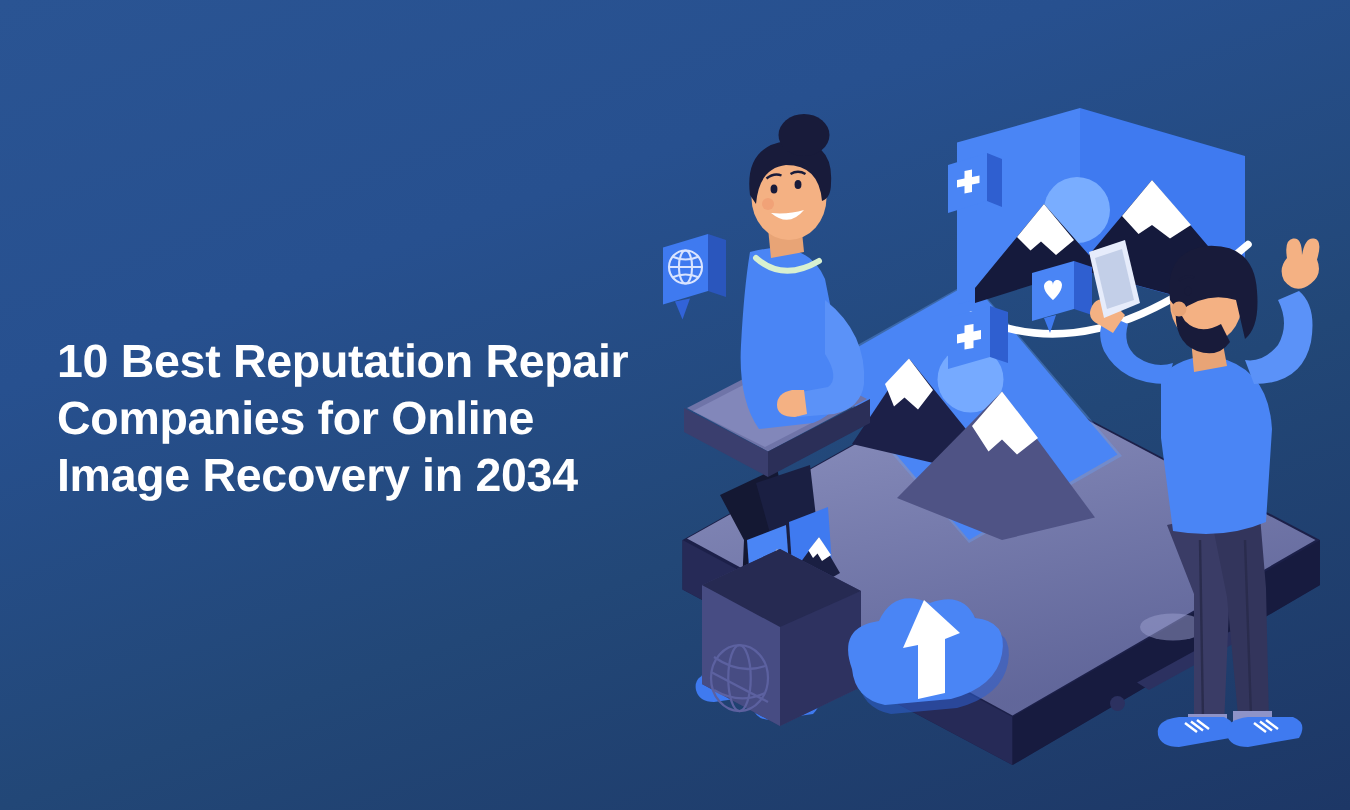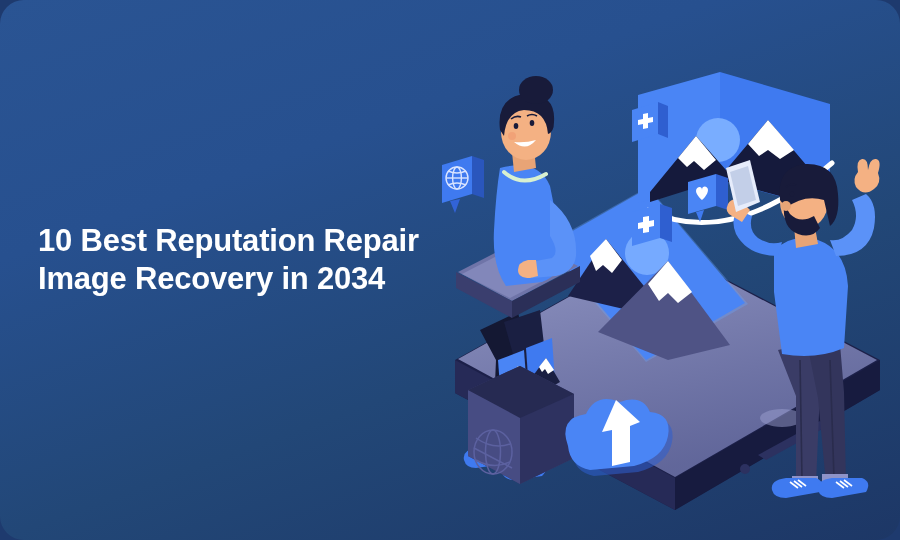--- a/index.html
+++ b/index.html
@@ -10,21 +10,20 @@
   }
   * { box-sizing: border-box; }
 
   .banner {
     position: relative;
     width: 900px;
     height: 540px;
     overflow: hidden;
     background: linear-gradient(160deg, #2a5493 0%, #27508f 30%, #224777 62%, #1d3766 100%);
     font-family: "Liberation Sans", sans-serif;
-    border-radius: 24px;
   }
 
   
   .headline-block {
     position: absolute;
     left: 38px;
     top: 222px;
     width: 420px;
     z-index: 40;
   }
@@ -51,20 +50,21 @@
   .illo svg { display: block; width: 100%; height: 100%; }
 </style>
 </head>
 <body>
 
 <div class="banner">
 
   <div class="headline-block">
     <h1 class="headline">
       <span class="hl-line">10 Best Reputation Repair</span>
+      <span class="hl-line">Companies for Online</span>
       <span class="hl-line">Image Recovery in 2034</span>
     </h1>
   </div>
 
   <div class="illo">
     <svg viewBox="0 0 500 480" xmlns="http://www.w3.org/2000/svg">
       <defs>
         <linearGradient id="screenGrad" x1="0" y1="0" x2="0.4" y2="1">
           <stop offset="0%" stop-color="#a6abd9" stop-opacity="0.85"></stop>
           <stop offset="100%" stop-color="#7f85bd" stop-opacity="0.7"></stop>

